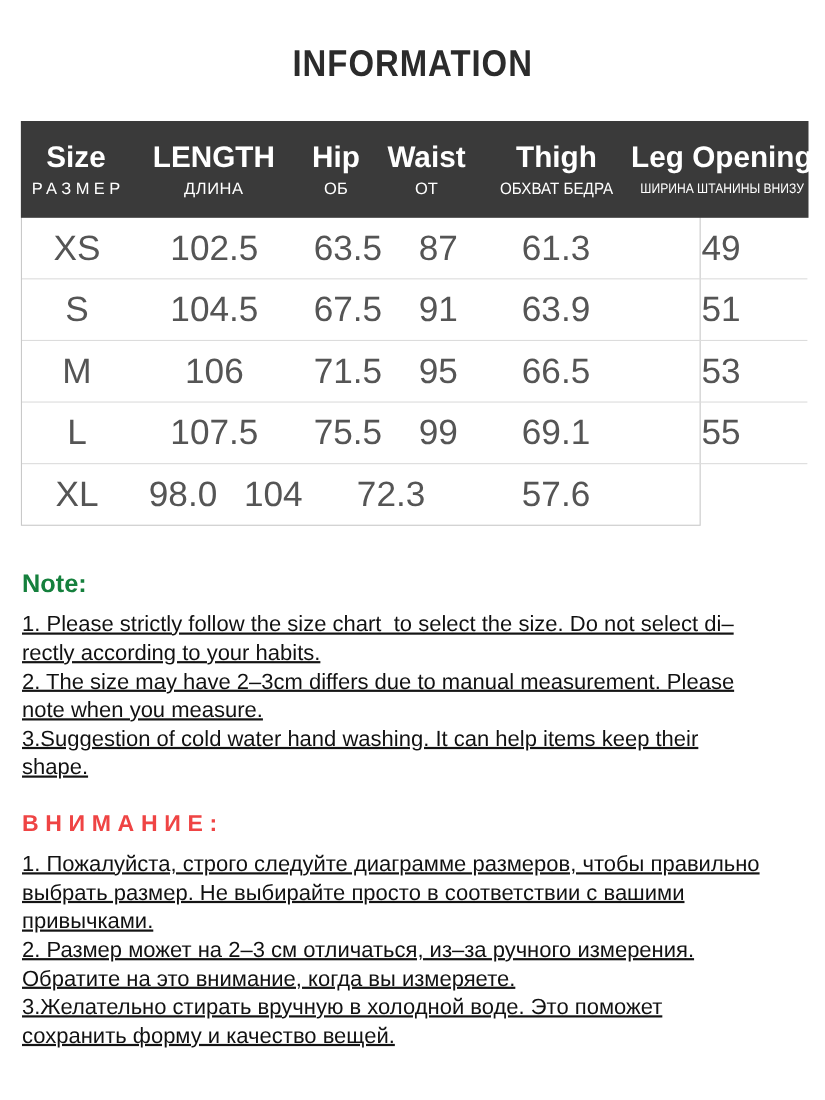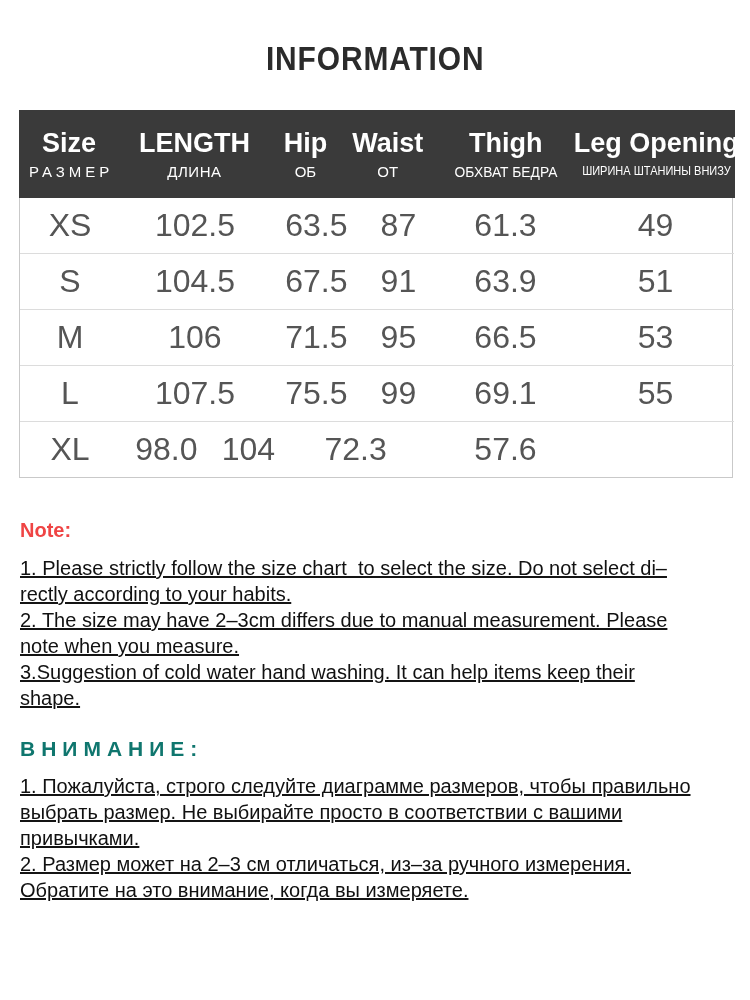--- a/index.html
+++ b/index.html
@@ -20,21 +20,21 @@
   }
   .page-title .squeeze{
     display:inline-block;
     transform:scaleX(0.88);
     letter-spacing:1px;
   }
 
   
   .size-table{
     margin:34px 3px 0 19px;
-    width:714px;
+    width:618px;
     border:1px solid #c9c9c9;
   }
   .thead{
     display:flex;
     height:88px;
     background:#3a3a3a;
     color:#ffffff;
     margin:-1px; 
     width:716px;
   }
@@ -74,32 +74,32 @@
   .td{
     text-align:center;
     font-size:32px;
     color:#555555;
   }
 
   
   .notes{ margin:0 20px; }
   .note-heading{
     margin-top:37px;
-    font-size:20px;
+    font-size:23px;
     line-height:30px;
     font-weight:700;
-    color:#ef4444;
+    color:#15803d;
   }
   .note-heading-ru{
     margin-top:24px;
     font-size:21px;
     line-height:28px;
     font-weight:700;
     letter-spacing:6px;
-    color:#0f766e;
+    color:#ef4444;
   }
   .note-list{ margin-top:10px;text-decoration:underline; }
   .note-item{
     font-size:20px;
     line-height:26px;
     color:#111111;
     white-space:pre-wrap;
   }
 </style>
 </head>
@@ -191,14 +191,16 @@
 shape.</div>
   </div>
 
   <div class="note-heading-ru">ВНИМАНИЕ:</div>
   <div class="note-list">
     <div class="note-item">1. Пожалуйста, строго следуйте диаграмме размеров, чтобы правильно
 выбрать размер. Не выбирайте просто в соответствии с вашими
 привычками.</div>
     <div class="note-item">2. Размер может на 2–3 см отличаться, из–за ручного измерения.
 Обратите на это внимание, когда вы измеряете.</div>
+    <div class="note-item">3.Желательно стирать вручную в холодной воде. Это поможет
+сохранить форму и качество вещей.</div>
   </div>
 </div>
 
 </body></html>

